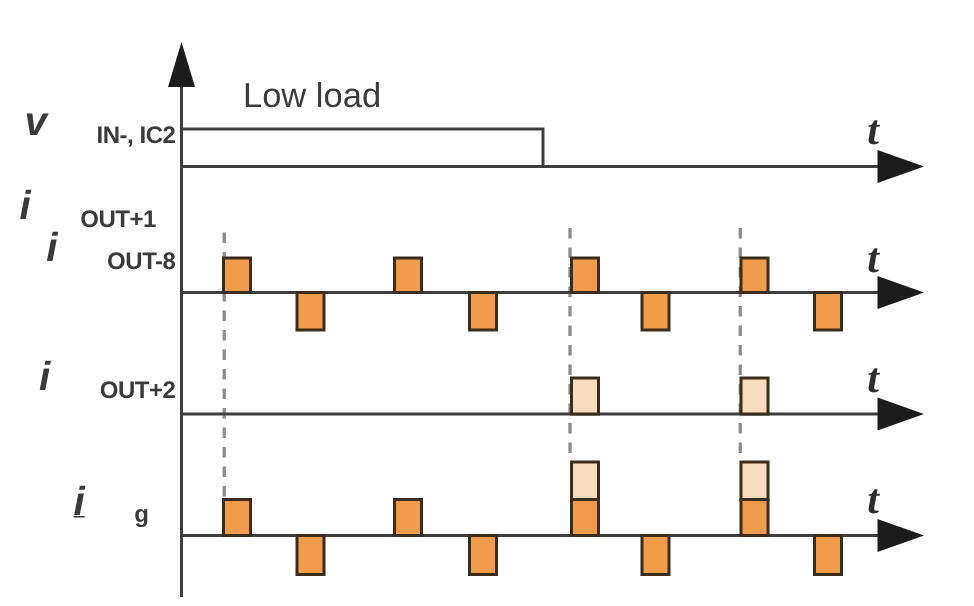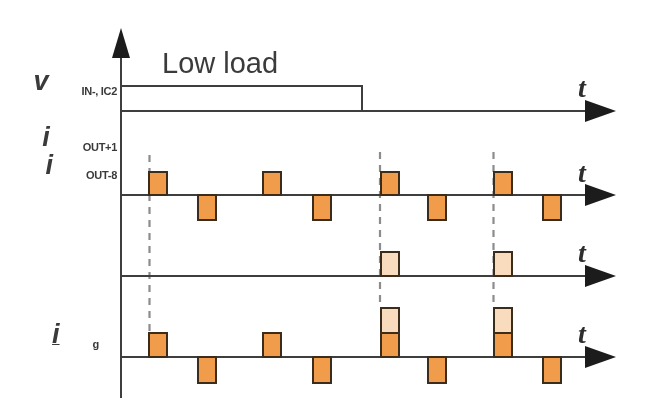--- a/index.html
+++ b/index.html
@@ -6,29 +6,29 @@
   .stage{
     position:relative;
     width:649px;height:404px;
     background:#ffffff;
     overflow:hidden;
     font-family:"Liberation Sans", sans-serif;
   }
   .stage svg{position:absolute;left:0;top:0;}
   .lbl{position:absolute;color:#3a3a3a;white-space:nowrap;}
   .region-label{
-    font-size:29px;line-height:32px;font-weight:400;
+    font-size:23px;line-height:32px;font-weight:400;
     letter-spacing:0px;color:#3b3b3b;
   }
   .sig-label{
     left:0;width:117px;text-align:right;
     font-weight:600;line-height:30px;color:#3a3a3a;
   }
   .sig-label .main{font-style:italic;font-size:27px;font-family:"Liberation Sans",sans-serif;}
-  .sig-label .sub{font-style:normal;font-size:11px;vertical-align:-5px;letter-spacing:-0.3px;padding-left:33px;}
+  .sig-label .sub{font-style:normal;font-size:16px;vertical-align:-5px;letter-spacing:-0.3px;padding-left:33px;}
   .t-label{
     width:28px;text-align:center;
     font-family:"Liberation Serif", serif;
     font-style:italic;font-weight:700;
     font-size:28px;line-height:30px;color:#2e2e2e;
   }
 </style>
 </head>
 <body>
 
@@ -70,28 +70,31 @@
       <rect x="494" y="308" width="18" height="25" fill="#F8DCBD" stroke="#3B2C1B" stroke-width="2"></rect>
       <rect x="543" y="357" width="18" height="26" fill="#F09C4B" stroke="#3B2C1B" stroke-width="2"></rect>
     </svg>
 
   <div class="lbl region-label" style="left:162px;top:47px;">Low load</div>
 
   <div class="lbl sig-label" style="top:66px;">
     <span class="main">v</span><sub class="sub">IN-, IC2</sub>
   </div>
 
-  <div class="lbl sig-label" style="top:122px;">
+  <div class="lbl sig-label" style="top:122px;text-align:center;">
     <span class="main">i</span><sub class="sub">OUT+1</sub>
   </div>
 
   <div class="lbl sig-label" style="top:150px;">
     <span class="main">i</span><sub class="sub">OUT-8</sub>
   </div>
 
+  <div class="lbl sig-label" style="top:236px;">
+    <span class="main">i</span><sub class="sub">OUT+2</sub>
+  </div>
 
   <div class="lbl sig-label" style="top:319px;width:99px;text-decoration:underline;">
     <span class="main">i</span><sub class="sub">g</sub>
   </div>
 
   <div class="lbl t-label" style="left:568px;top:73px;">t</div>
   <div class="lbl t-label" style="left:568px;top:158px;">t</div>
   <div class="lbl t-label" style="left:568px;top:238px;">t</div>
   <div class="lbl t-label" style="left:568px;top:319px;">t</div>
 

